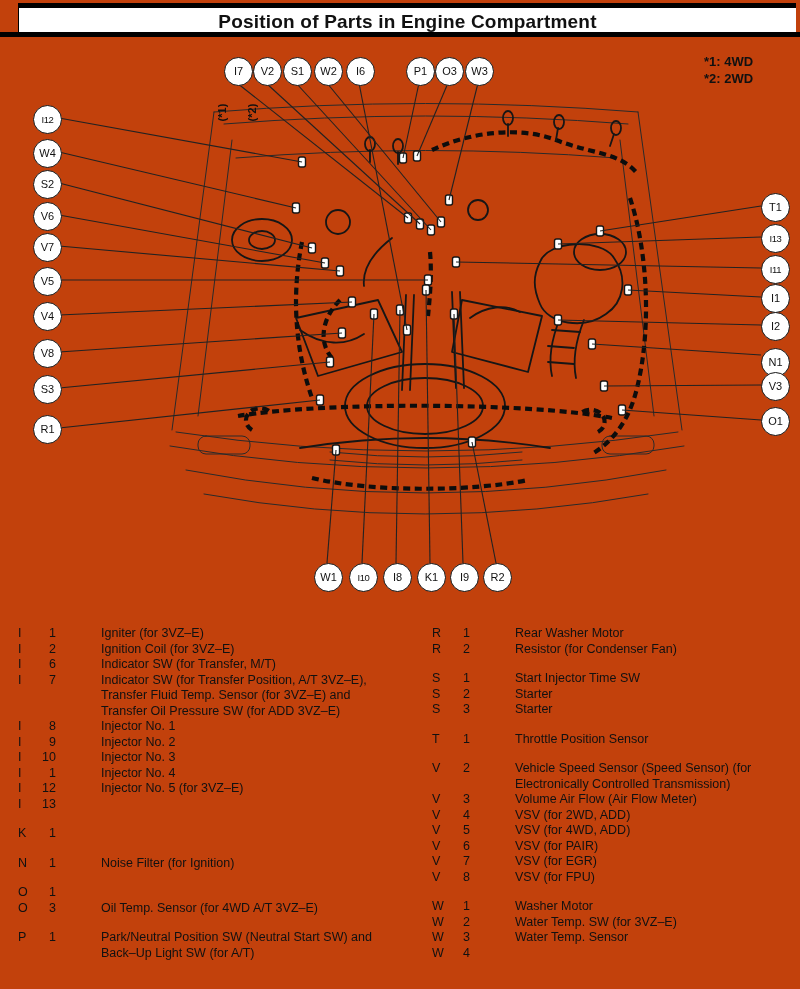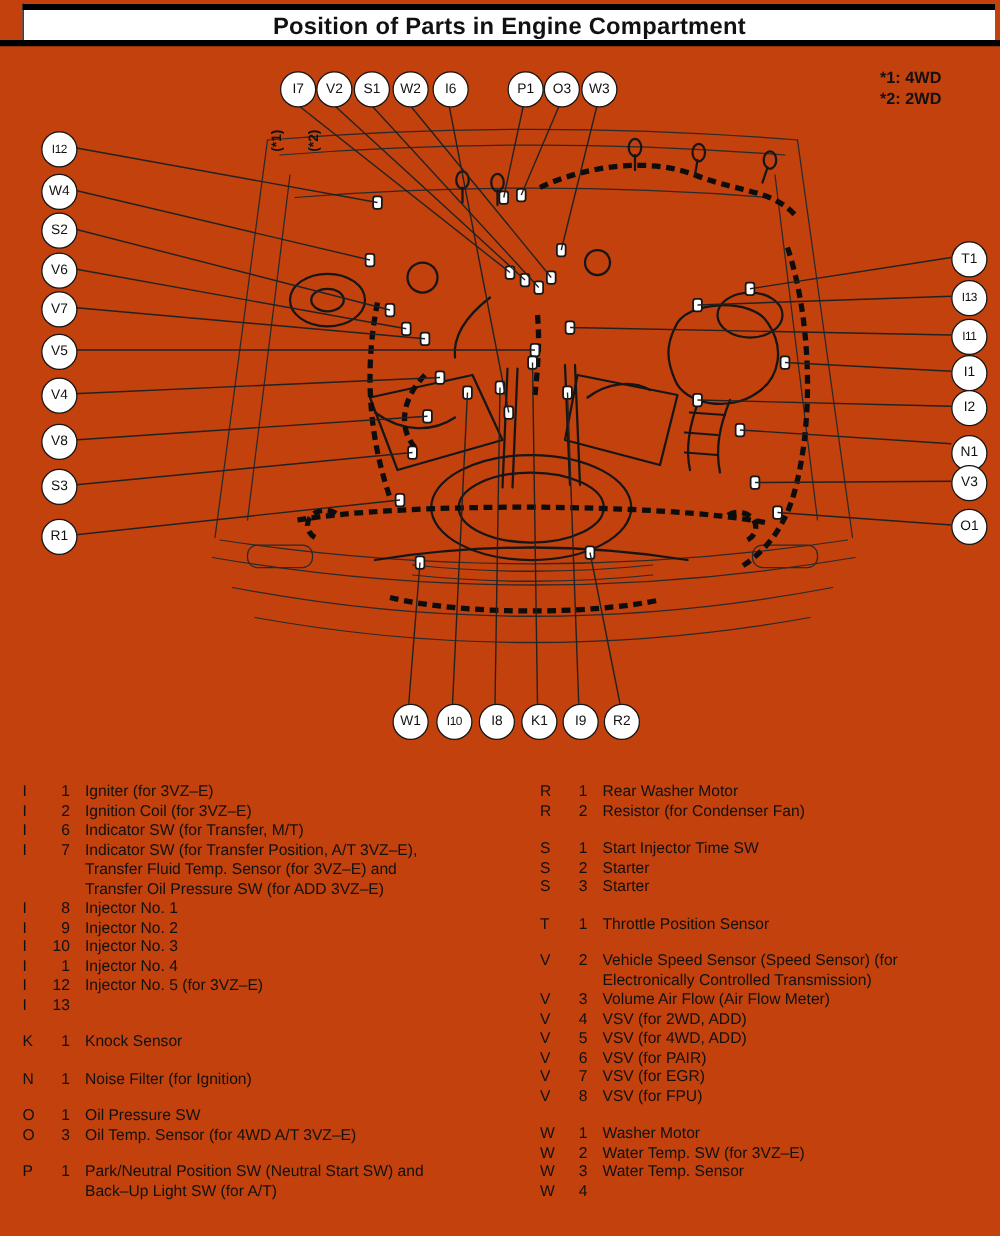--- a/index.html
+++ b/index.html
@@ -33,21 +33,21 @@
 
   
   .legend{position:absolute;left:0;top:620px;width:800px;font-size:12.5px;line-height:15.5px;}
   .lcol{position:absolute;top:6px;}
   .lcol.left{left:18px;width:382px;}
   .lcol.right{left:432px;width:360px;}
   .lrow{display:flex;align-items:flex-start;}
   .lrow.gap{margin-top:14px;}
   .ll{flex:0 0 24px;}
   .ln{flex:0 0 14px;text-align:right;margin-right:12px;}
-  .ld{flex:1;white-space:pre-line;}
+  .ld{flex:1;white-space:pre-line;margin-left:33px;}
 </style>
 </head>
 <body>
 
 <div class="page">
 
   <div class="title-box">
     <h1>Position of Parts in Engine Compartment</h1>
   </div>
   <div class="bottom-rule"></div>
@@ -291,31 +291,29 @@
           <span class="ln">12</span>
           <span class="ld">Injector No. 5 (for 3VZ–E)</span>
         </div>
       <div class="lrow">
           <span class="ll">I</span>
           <span class="ln">13</span>
         </div>
       <div class="lrow gap">
           <span class="ll">K</span>
           <span class="ln">1</span>
-          <span class="ld">Knock Sensor</span>
         </div>
       <div class="lrow gap">
           <span class="ll">N</span>
           <span class="ln">1</span>
           <span class="ld">Noise Filter (for Ignition)</span>
         </div>
       <div class="lrow gap">
           <span class="ll">O</span>
           <span class="ln">1</span>
-          <span class="ld">Oil Pressure SW</span>
         </div>
       <div class="lrow">
           <span class="ll">O</span>
           <span class="ln">3</span>
           <span class="ld">Oil Temp. Sensor (for 4WD A/T 3VZ–E)</span>
         </div>
       <div class="lrow gap">
           <span class="ll">P</span>
           <span class="ln">1</span>
           <span class="ld">Park/Neutral Position SW (Neutral Start SW) and

